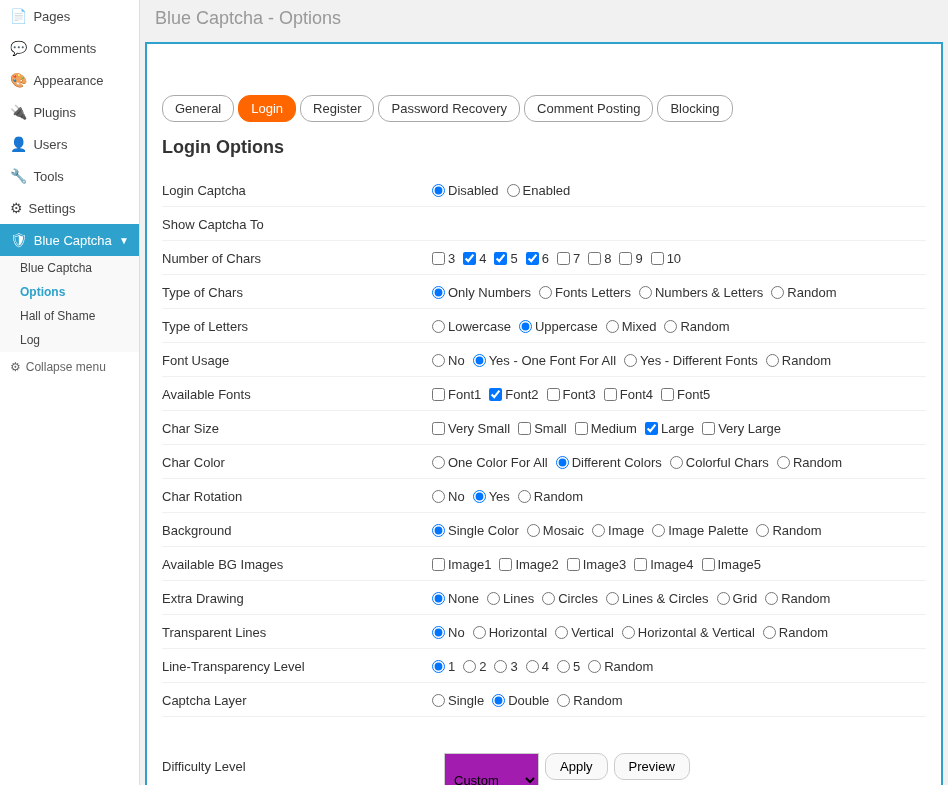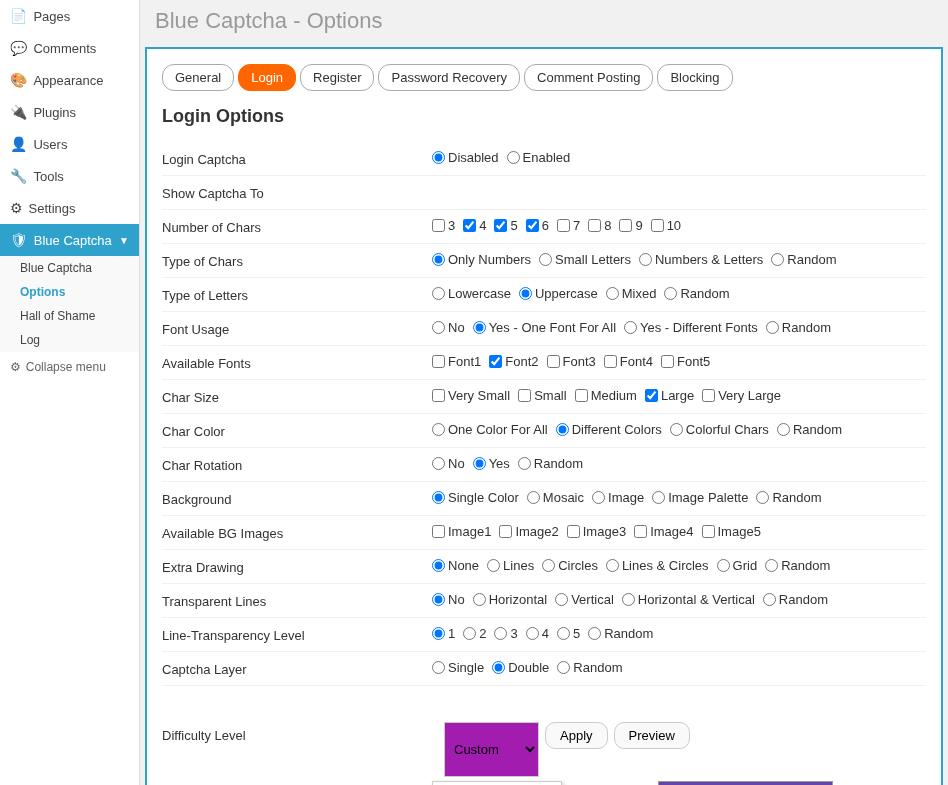--- a/index.html
+++ b/index.html
@@ -13,34 +13,34 @@
     .sidebar-item .icon { margin-right: 6px; font-size: 14px; }
     .sidebar-item.active { background: #2ea2cc; color: #fff; }
     .sidebar-sub { background: #f9f9f9; }
     .sidebar-sub-item { padding: 5px 10px 5px 20px; cursor: pointer; color: #444; font-size: 12px; }
     .sidebar-sub-item.active { color: #2ea2cc; font-weight: bold; }
     .collapse-menu { padding: 8px 10px; font-size: 12px; color: #666; cursor: pointer; display: flex; align-items: center; gap: 5px; }
     .collapse-menu::before { content: '⚙'; font-size: 12px; }
     
     
     .main { flex: 1; padding: 0; background: #f1f1f1; }
-    .page-title { font-size: 22px; color: #999; padding: 8px 15px; font-weight: normal; }
+    .page-title { font-size: 18px; color: #999; padding: 8px 15px; font-weight: normal; }
     
     .options-panel { margin: 5px; border: 2px solid #2ea2cc; background: #fff; padding: 15px; }
     
     
     .tabs { display: flex; gap: 4px; margin-bottom: 15px; flex-wrap: wrap; }
-    .tab { padding: 5px 12px; border: 1px solid #ccc; border-radius: 12px; cursor: pointer; background: #f9f9f9; font-size: 13px; color: #333; }
+    .tab { padding: 5px 12px; border: 1px solid #ccc; border-radius: 12px; cursor: pointer; background: #f9f9f9; font-size: 13px; color: #333; margin-top: 36px; }
     .tab.active { background: #ff6600; color: #fff; border-color: #ff6600; }
     .tab.outline { background: #fff; border: 1px solid #aaa; }
     
     .section-title { font-size: 18px; font-weight: bold; margin-bottom: 15px; color: #333; }
     
     
-    .form-row { display: flex; align-items: flex-start; padding: 8px 0; border-bottom: 1px solid #f0f0f0; }
+    .form-row { display: flex; align-items: flex-end; padding: 8px 0; border-bottom: 1px solid #f0f0f0; }
     .form-label { width: 270px; flex-shrink: 0; padding-top: 2px; color: #333; font-size: 13px; }
     .form-controls { flex: 1; display: flex; align-items: center; flex-wrap: wrap; gap: 8px; font-size: 13px; }
     
     
     .radio-group, .check-group { display: flex; align-items: center; flex-wrap: wrap; gap: 8px; }
     .radio-item, .check-item { display: flex; align-items: center; gap: 3px; cursor: pointer; }
     .radio-item input[type=radio], .check-item input[type=checkbox] { cursor: pointer; }
     
     
     .difficulty-row { display: flex; align-items: center; padding: 8px 0; gap: 12px; }
@@ -190,21 +190,21 @@
 
       <div class="form-row">
         <div class="form-label"><span>Type of Chars</span></div>
         <div class="form-controls radio-group">
           <label class="radio-item">
               <input type="radio" name="type-chars" checked="" style=""> 
               <span>Only Numbers</span>
             </label>
           <label class="radio-item">
               <input type="radio" name="type-chars" style=""> 
-              <span>Small Letters</span>
+              <span>Fonts Letters</span>
             </label>
           <label class="radio-item">
               <input type="radio" name="type-chars" style=""> 
               <span>Numbers &amp; Letters</span>
             </label>
           <label class="radio-item">
               <input type="radio" name="type-chars" style=""> 
               <span>Random</span>
             </label>
         </div>

